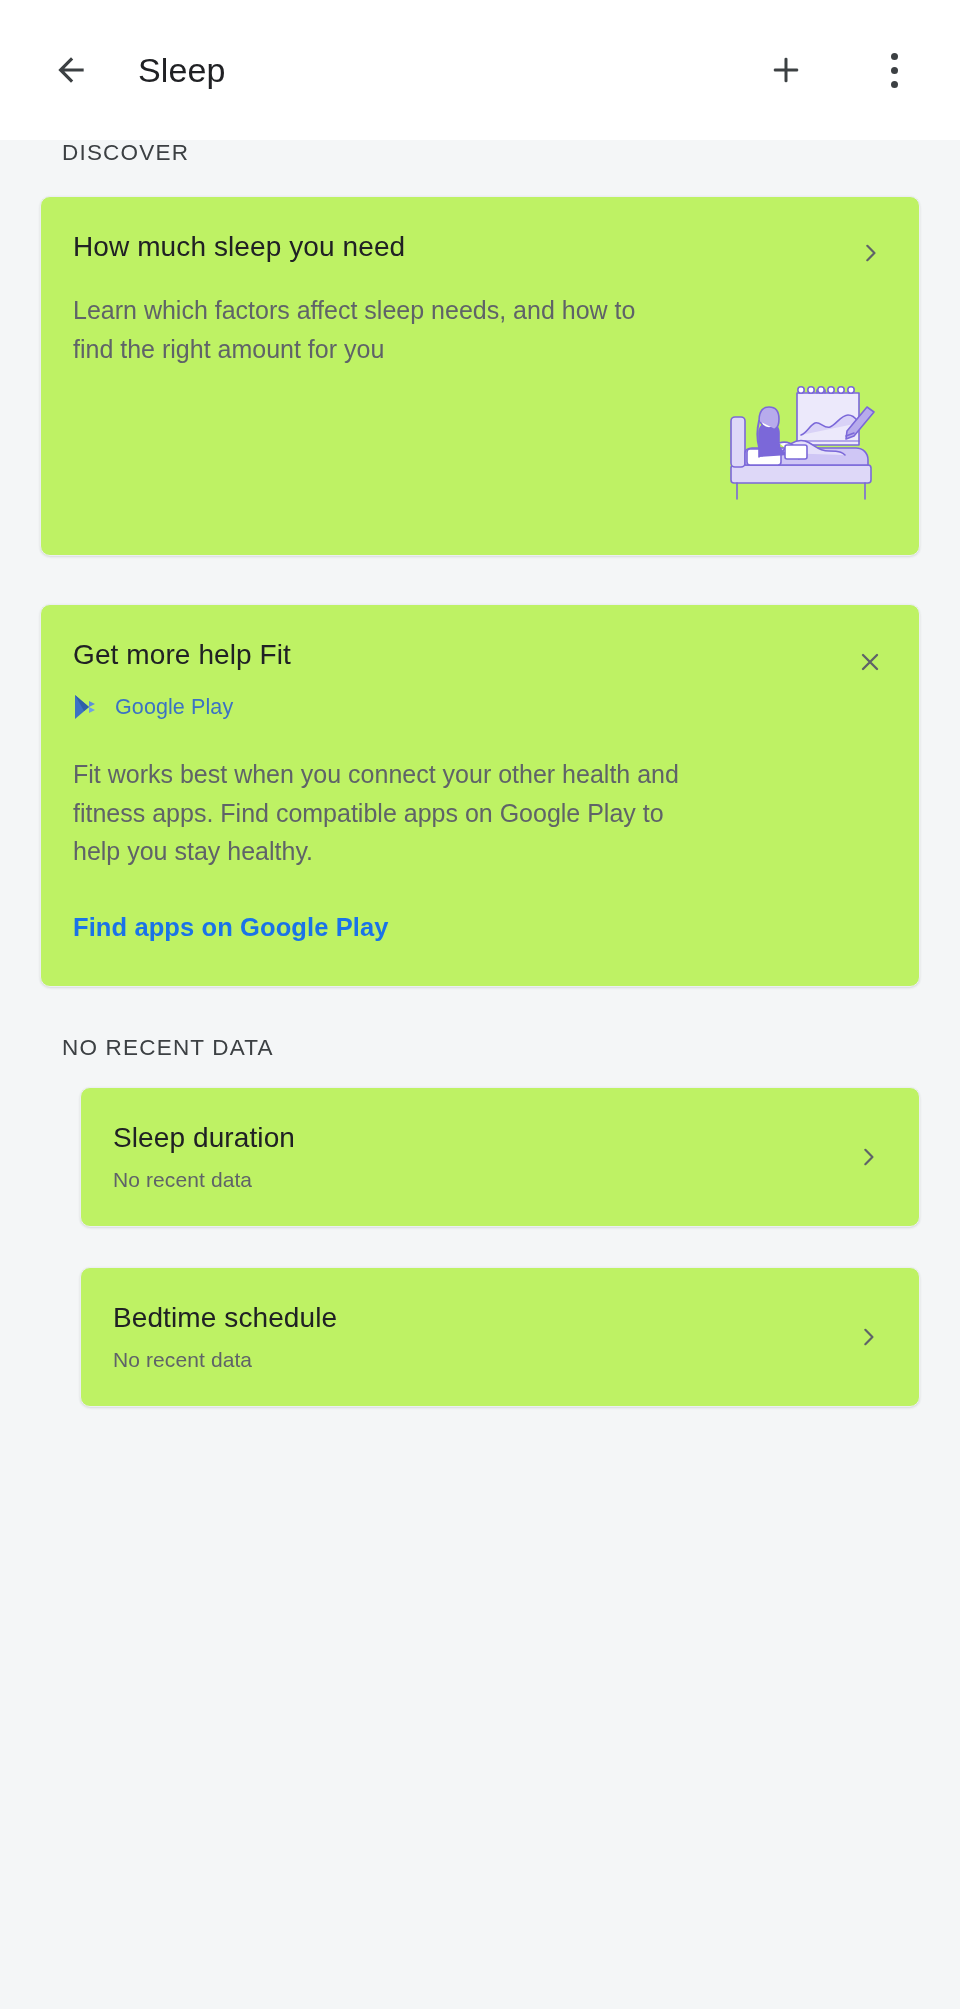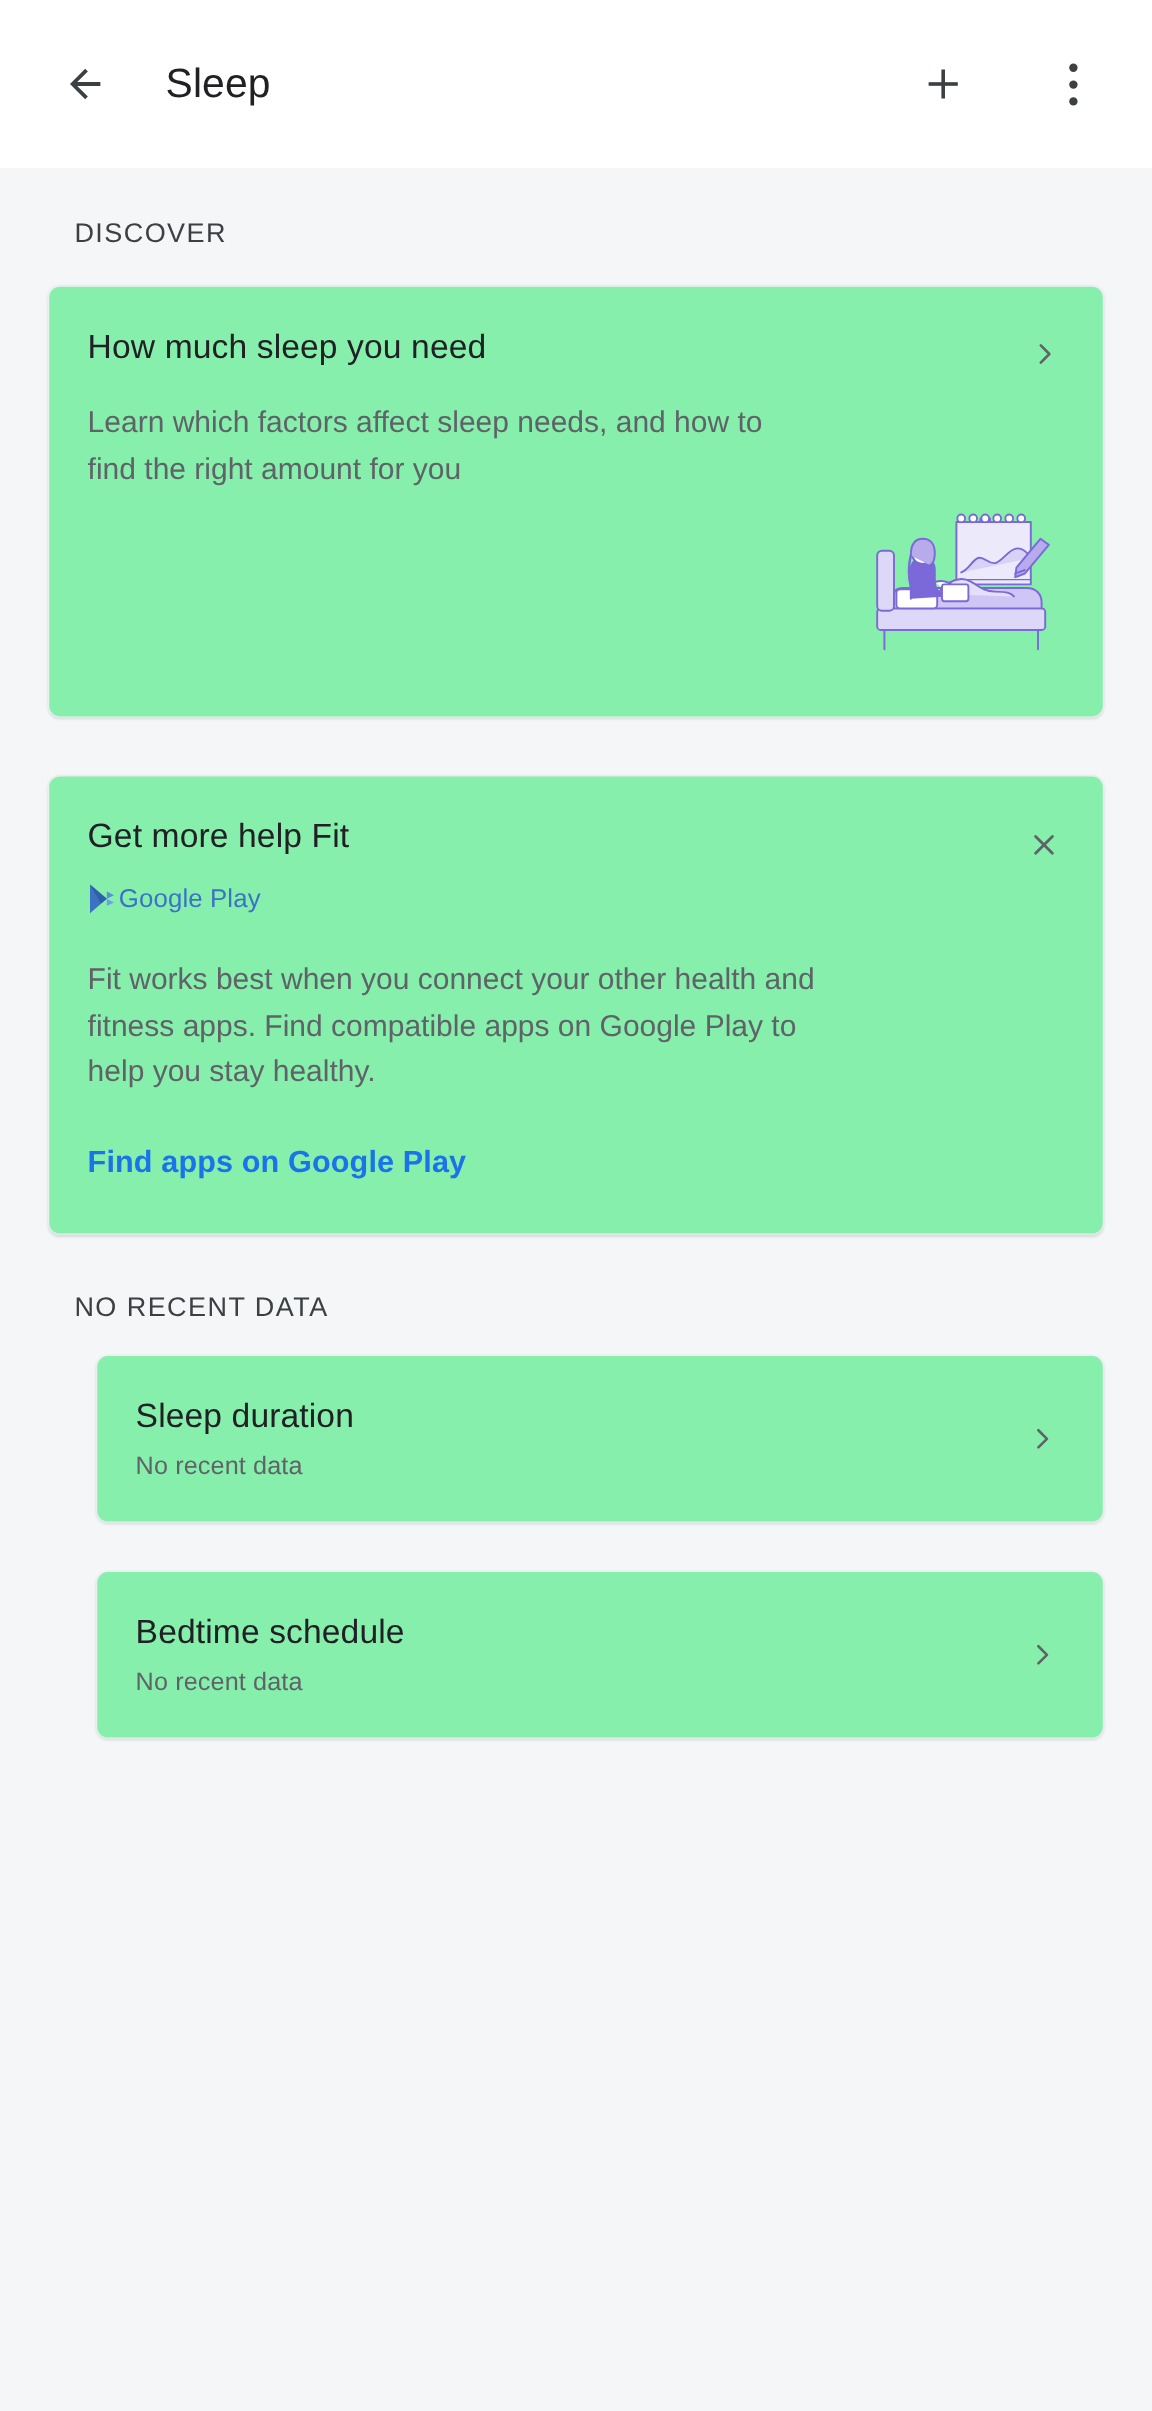--- a/index.html
+++ b/index.html
@@ -53,30 +53,29 @@
 
   .dot-col { display: flex; flex-direction: column; align-items: center; gap: 7px; }
   .dot { width: 7px; height: 7px; border-radius: 50%; background: #3c4043; }
 
   
   .section-header {
     font-size: 22.5px;
     letter-spacing: 1.2px;
     color: #3c4043;
     padding-left: 62px;
-    margin-top: 42px;
     margin-bottom: 30px;
   }
   .section-header.second { margin-top: 48px; margin-bottom: 26px; }
 
   
   .card {
     position: relative;
     margin: 0 40px;
-    background: #86efac;
+    background: #bef264;
     border-radius: 10px;
     border: 1px solid #eceff1;
     box-shadow: 0 1px 2px rgba(60,64,67,0.10), 0 1px 3px rgba(60,64,67,0.06);
   }
 
   .card-chevron {
     position: absolute;
     top: 34px; right: 26px;
     width: 44px; height: 44px;
     display: flex; align-items: center; justify-content: center;
@@ -155,21 +154,21 @@
     right: 36px; bottom: 44px;
     width: 160px; height: 150px;
   }
 
   
   .promo-card { margin-top: 48px; padding: 34px 32px 44px 32px; }
   .promo-source {
     display: flex;
     align-items: center;
     margin-top: 22px;
-    gap: 0;
+    gap: 16px;
   }
   .promo-source-label {
     font-size: 21.5px;
     color: #3b72c4;
     letter-spacing: 0.1px;
   }
   .promo-body {
     margin-top: 34px;
     font-size: 25px;
     line-height: 1.54;

